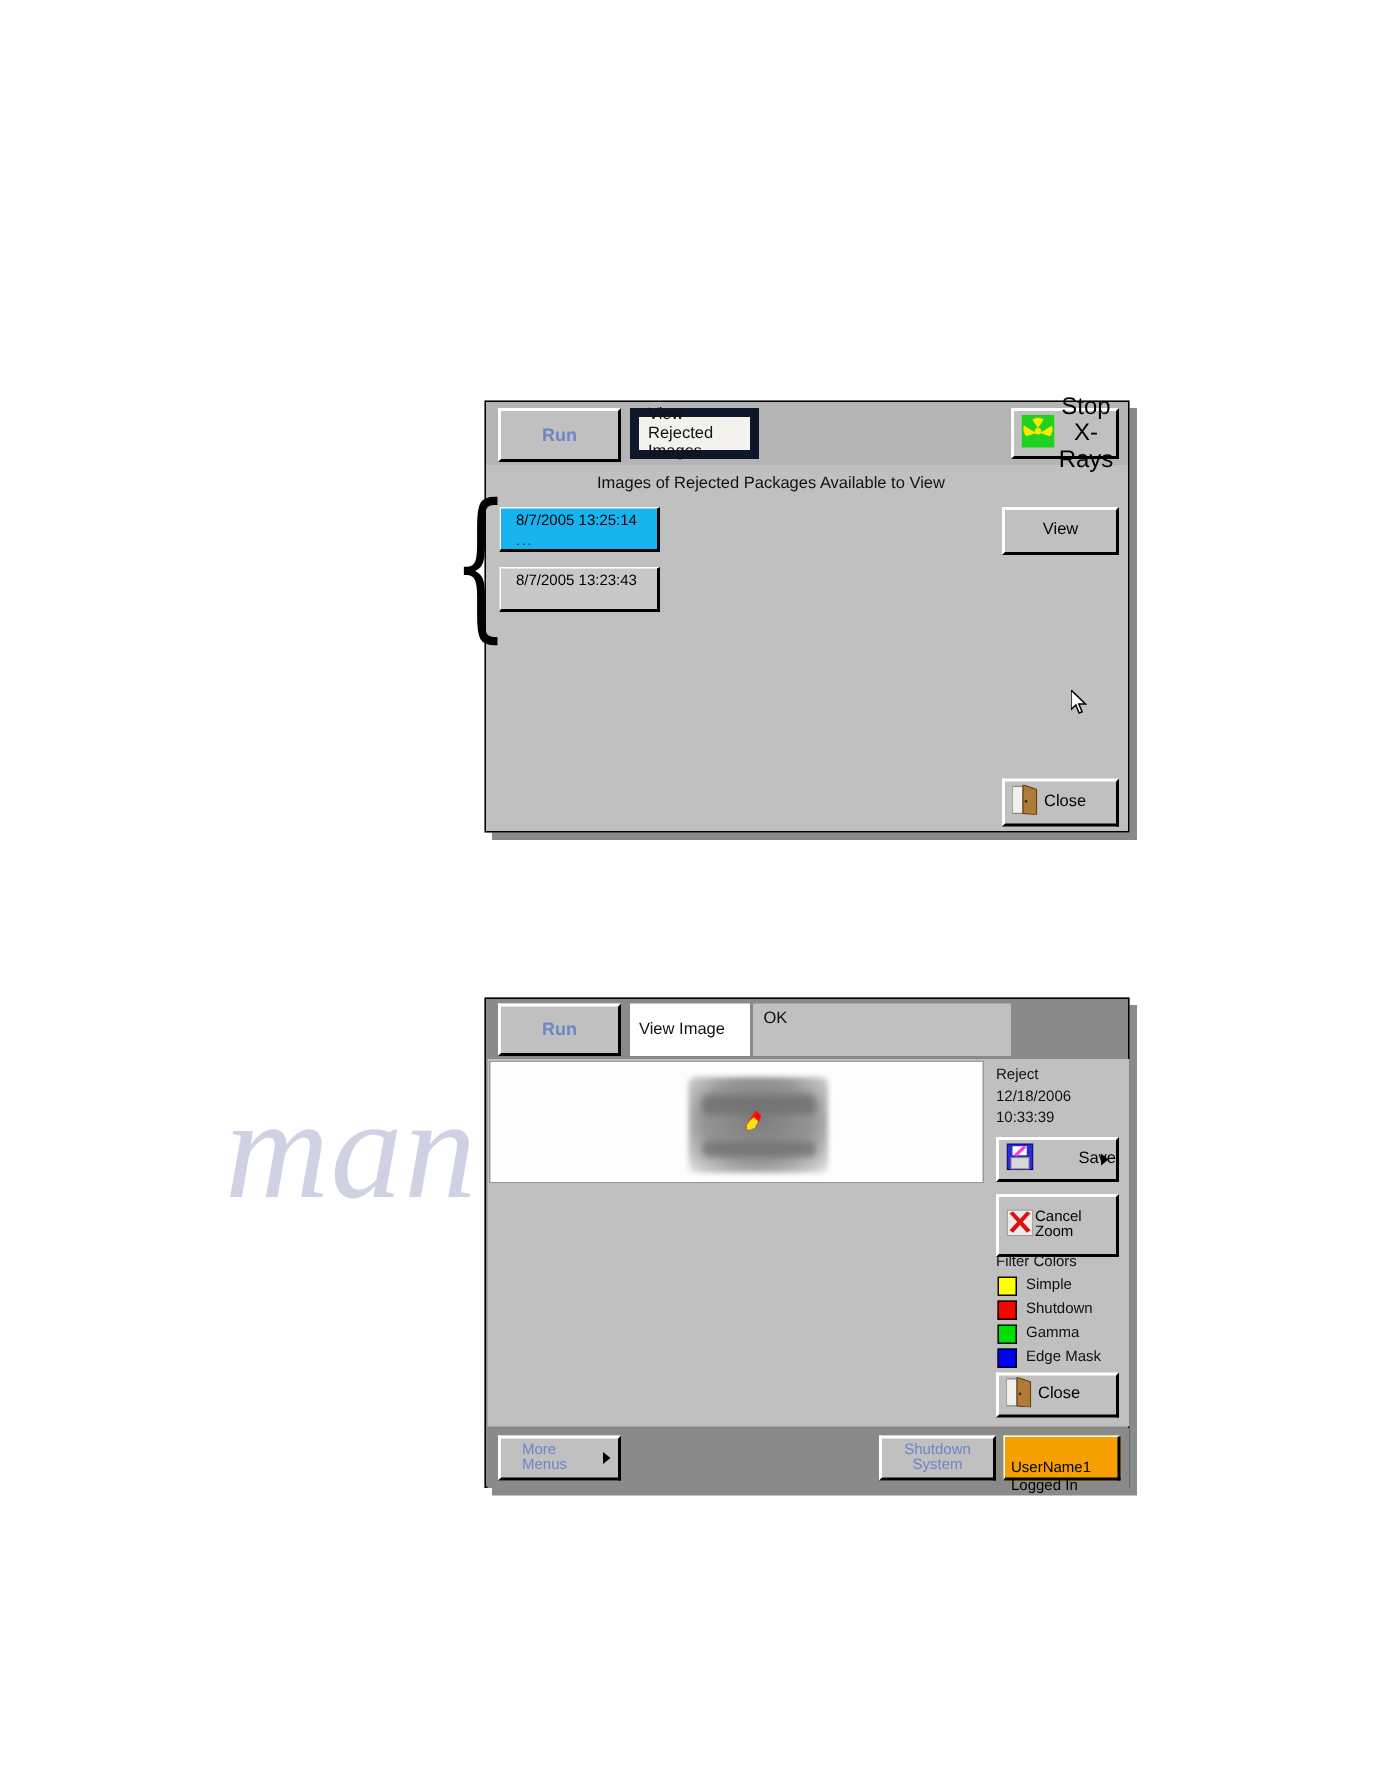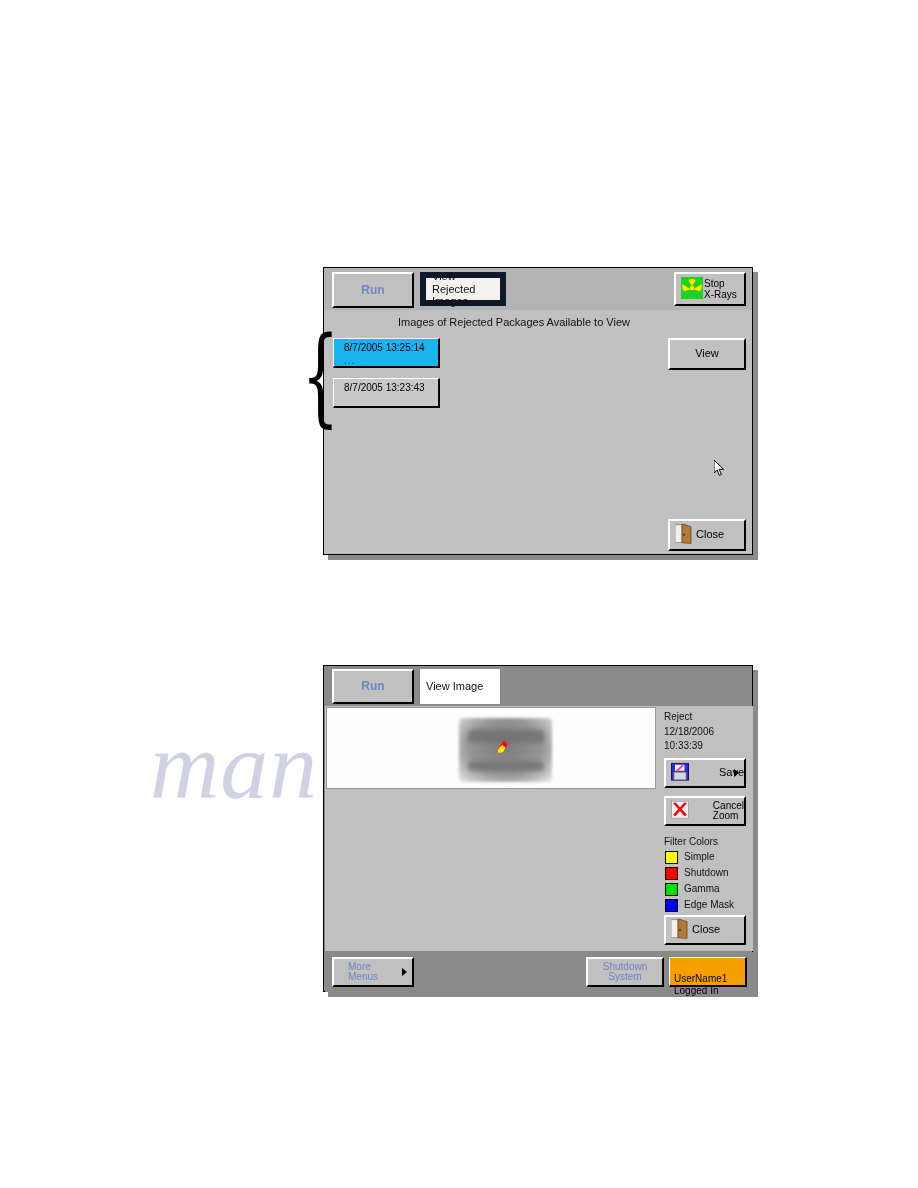--- a/index.html
+++ b/index.html
@@ -244,21 +244,21 @@
     <div class="btn xray-btn" style="left:350px; top:4px; width:72px; height:34px; padding-left:28px; justify-content:flex-start;">
       <span class="iconbox">
         <svg width="22" height="22" viewBox="0 0 22 22">
           <rect x="0" y="0" width="22" height="22" fill="#1fd21f"></rect>
           <circle cx="11" cy="11" r="2.2" fill="#ffe800"></circle>
           <path d="M11 9 L7.2 3.2 A7.4 7.4 0 0 1 14.8 3.2 Z" fill="#ffe800"></path>
           <path d="M9.6 12.2 L3.2 14.4 A7.4 7.4 0 0 1 1.6 7.2 Z" fill="#ffe800"></path>
           <path d="M12.4 12.2 L18.8 14.4 A7.4 7.4 0 0 0 20.4 7.2 Z" fill="#ffe800"></path>
         </svg>
       </span>
-      <span class="lbl" style="white-space:pre-line; text-align:left; font-size:10px;">Stop
+      <span class="lbl" style="white-space:pre-line; text-align:center; font-size:16px;">Stop
 X-Rays</span>
     </div>
   </div>
 
   <div class="caption" style="left:74px; top:48px;">Images of Rejected Packages Available to View</div>
 
   <div class="listitem selected" style="left:9px; top:70px; width:107px; height:30px;">
     <span>8/7/2005 13:25:14</span>
     <span class="dots">...</span>
   </div>
@@ -298,20 +298,23 @@
 
   <div class="topbar" style="height:40px; background:#8a8a8a;">
     <div class="btn tab-run" style="left:8px; top:3px; width:82px; height:35px;">
       <span class="lbl">Run</span>
     </div>
 
     <div class="tab-flat" style="left:96px; top:3px; width:80px; height:35px; background:#ffffff; border:none;">
       <span class="lbl">View Image</span>
     </div>
 
+    <div style="position:absolute; left:178px; top:3px; width:172px; height:35px; background:#c0c0c0; font-size:11px; color:#111; padding:4px 0 0 7px; box-sizing:border-box;">
+      <span>OK</span>
+    </div>
   </div>
 
   <div style="position:absolute; left:1px; top:40px; width:428px; height:245px; background:#c0c0c0;"></div>
 
   <div class="xray-view" style="left:2px; top:41px; width:330px; height:82px;">
     <div class="pkg" style="left:132px; top:10px; width:93px; height:64px;
                 background:radial-gradient(ellipse at 50% 45%, #7d7d7d 0%, #949494 55%, #c9c9c9 85%, #eceff2 100%);
                 filter: blur(1.6px);"></div>
     <div class="pkg" style="left:141px; top:22px; width:76px; height:13px; background:#6e6e6e; filter: blur(2.2px); opacity:.75;"></div>
     <div class="pkg" style="left:141px; top:53px; width:76px; height:10px; background:#6e6e6e; filter: blur(2.2px); opacity:.7;"></div>
@@ -334,21 +337,21 @@
         <rect x="0.5" y="0.5" width="17" height="17" fill="#2b2bd0" stroke="#101080" stroke-width="1"></rect>
         <rect x="3" y="9.5" width="12" height="7.5" fill="#d8d8d8" stroke="#8a8a8a" stroke-width="0.7"></rect>
         <path d="M4 2 L13.5 2 L13.5 8 L4 8 Z" fill="#ffffff"></path>
         <path d="M5 7.5 L11.5 1.5 L13 3 L6.5 9 Z" fill="#ff3ad0"></path>
       </svg>
     </span>
     <span class="lbl">Save</span>
     <span class="arrowglyph"></span>
   </div>
 
-  <div class="btn" style="position:absolute; left:340px; top:130px; width:82px; height:30px; justify-content:flex-end; padding-left:24px;">
+  <div class="btn" style="position:absolute; left:340px; top:130px; width:82px; height:42px; justify-content:flex-start; padding-left:24px;">
     <span class="iconbox">
       <svg width="18" height="18" viewBox="0 0 18 18">
         <rect x="0.5" y="0.5" width="17" height="17" fill="#ececec" stroke="#9a9a9a" stroke-width="0.8"></rect>
         <path d="M2 2.6 L4.4 1.4 L16 14 L13.6 15.6 Z" fill="#e01010"></path>
         <path d="M13.6 1.4 L16 2.6 L4.4 15.6 L2 14 Z" fill="#e01010"></path>
       </svg>
     </span>
     <span class="lbl" style="white-space:pre-line; text-align:left; font-size:10px;">Cancel
 Zoom</span>
   </div>

